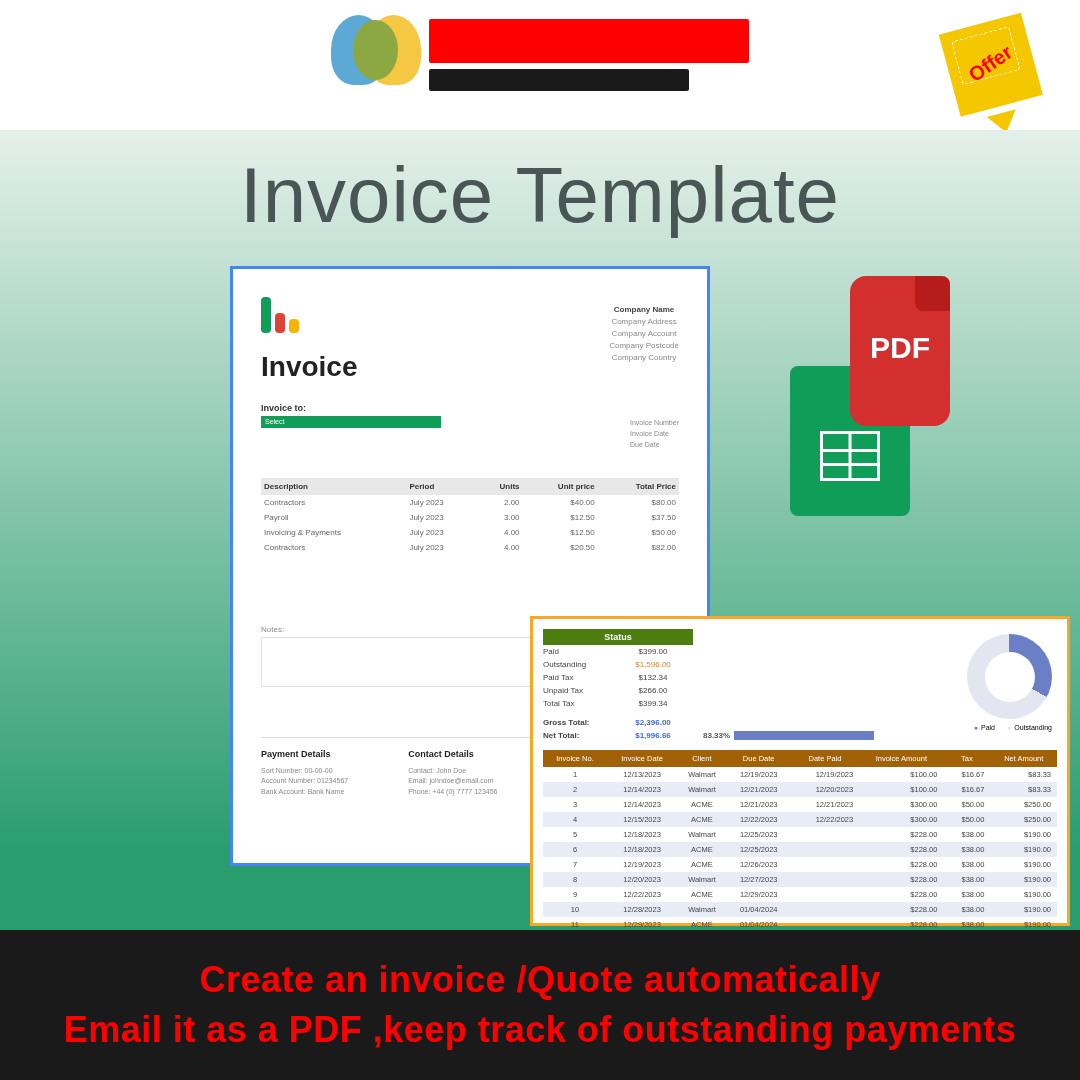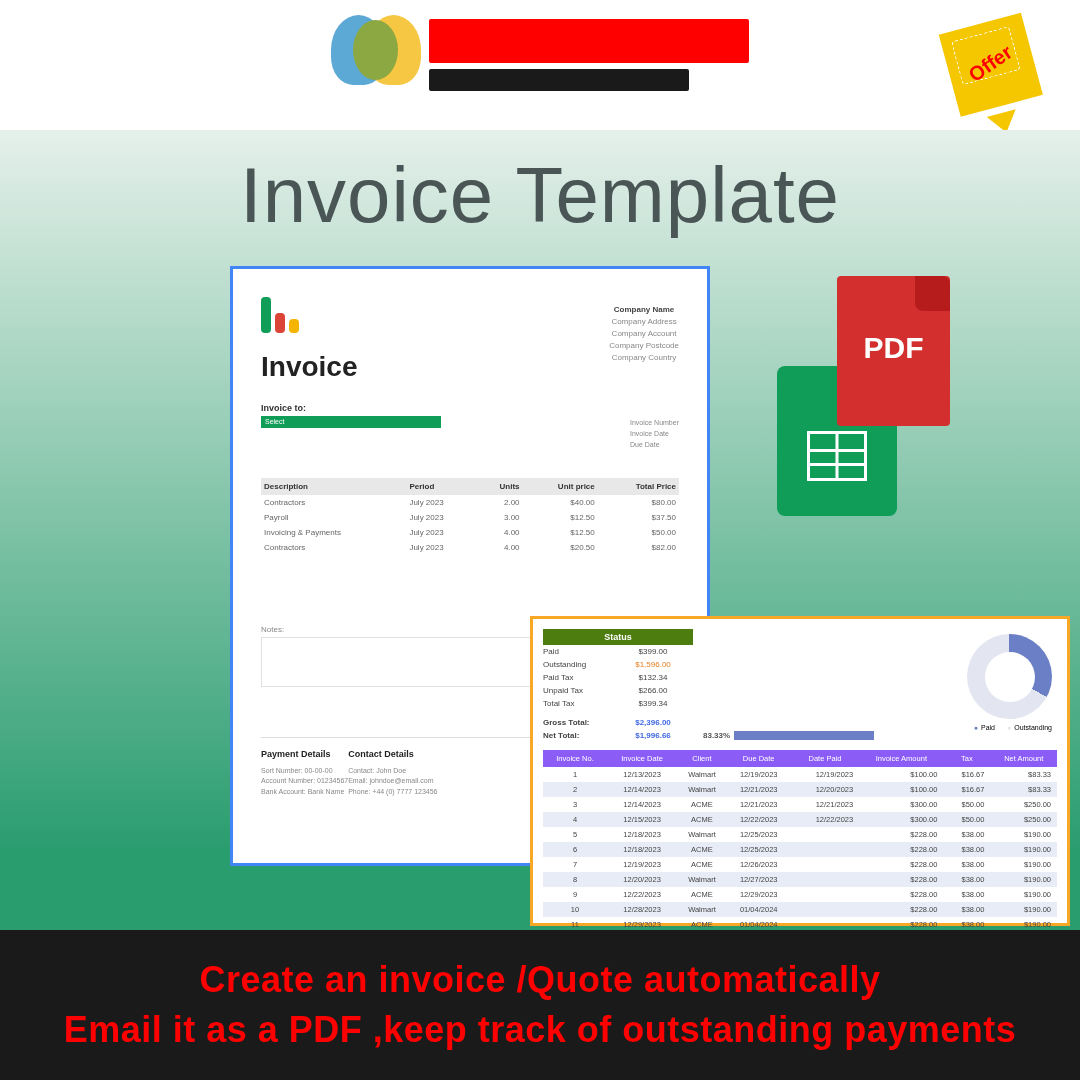--- a/index.html
+++ b/index.html
@@ -31,25 +31,25 @@
 .inv-heading{font-size:28px;font-weight:bold;color:#222;margin-top:18px}
 .inv-to-label{font-size:9px;font-weight:bold;margin-top:20px}
 .inv-to-bar{width:180px;height:12px;background:#0f9d58;margin-top:3px;padding-left:4px;font-size:7px;color:#fff;line-height:12px}
 .inv-meta{position:absolute;right:28px;top:148px;font-size:7px;color:#888;text-align:left;line-height:1.6}
 .inv-table{width:100%;margin-top:50px;border-collapse:collapse;font-size:8px}
 .inv-table th{background:#e8e8e8;text-align:left;padding:4px 3px;color:#333;font-weight:bold}
 .inv-table th:nth-child(n+3),.inv-table td:nth-child(n+3){text-align:right}
 .inv-table td{padding:3px;color:#666}
 .inv-notes{margin-top:70px;font-size:8px;color:#888}
 .inv-notes-box{width:100%;height:50px;border:1px solid #e0e0e0;margin-top:3px}
-.inv-footer{display:flex;margin-top:50px;font-size:7px;border-top:1px solid #ddd;padding-top:10px}
+.inv-footer{display:flex;gap:60px;margin-top:50px;font-size:7px;border-top:1px solid #ddd;padding-top:10px}
 .inv-footer h5{font-size:9px;margin-bottom:4px;color:#222}
 .inv-footer div{color:#888;line-height:1.5}
 .file-icons{position:absolute;right:-100px;top:10px}
-.pdf-icon{width:113px;height:150px;background:#d32f2f;border-radius:4px;position:relative;z-index:2}
+.pdf-icon{width:100px;height:150px;background:#d32f2f;border-radius:16px;position:relative;z-index:2}
 .pdf-fold{position:absolute;top:0;right:0;width:35px;height:35px;background:#b71c1c;border-radius:0 8px 0 8px}
 .pdf-label{position:absolute;top:55px;width:100%;text-align:center;color:#fff;font-size:30px;font-weight:bold}
 .sheets-icon{width:120px;height:150px;background:#0f9d58;border-radius:8px;position:absolute;top:90px;left:-60px;z-index:1}
 .sheets-fold{position:absolute;top:0;right:0;width:35px;height:35px;background:#0c7a45;border-radius:0 8px 0 8px}
 .sheets-grid{position:absolute;top:65px;left:30px;width:60px;height:50px;border:3px solid #fff}
 .sheets-grid::before{content:"";position:absolute;left:50%;top:0;width:3px;height:100%;background:#fff;transform:translateX(-50%)}
 .sheets-grid::after{content:"";position:absolute;top:33%;left:0;width:100%;height:3px;background:#fff}
 .sheets-grid-line{position:absolute;top:66%;left:0;width:100%;height:3px;background:#fff}
 .dashboard{position:absolute;bottom:-20px;right:-220px;width:540px;height:310px;background:#fff;border:3px solid #f9a825;padding:10px;font-size:8px}
 .dash-status-header{background:#4d7c0f;color:#fff;font-weight:bold;padding:3px 6px;font-size:9px;text-align:center;width:150px}
@@ -65,21 +65,21 @@
 .dash-bar-row{height:13px;display:flex;align-items:center;gap:4px}
 .dash-bar{height:9px}
 .dash-pct{font-size:8px;color:#555}
 .dash-donut{width:85px;height:85px;border-radius:50%;background:conic-gradient(#6b7fc7 0% 33%,#e3e6f0 33% 100%);position:absolute;right:15px;top:15px;display:flex;align-items:center;justify-content:center}
 .dash-donut::after{content:"";width:50px;height:50px;background:#fff;border-radius:50%}
 .dash-legend{position:absolute;right:15px;top:105px;font-size:7px;display:flex;gap:12px}
 .dash-legend span::before{content:"●";margin-right:3px}
 .lg-paid::before{color:#6b7fc7}
 .lg-out::before{color:#e3e6f0}
 .dash-table{width:100%;margin-top:8px;border-collapse:collapse;font-size:7.5px}
-.dash-table th{background:#8b5cf6;color:#fff;padding:4px 3px;text-align:center;font-weight:normal}
+.dash-table th{background:#a16207;color:#fff;padding:4px 3px;text-align:center;font-weight:normal}
 .dash-table td{padding:3px;text-align:center;color:#444}
 .dash-table tr:nth-child(even) td{background:#e8ecf7}
 .dash-table td:nth-child(n+5){text-align:right;padding-right:6px}
 .footer-text{height:150px;background:#1a1a1a;display:flex;flex-direction:column;align-items:center;justify-content:center;gap:8px}
 .footer-text div{color:#ff0000;font-size:36px;font-weight:bold;font-family:"Arial Black",Arial;text-align:center;letter-spacing:0.5px}
 </style>
 </head>
 <body>
 
 <div class="header-zone">

